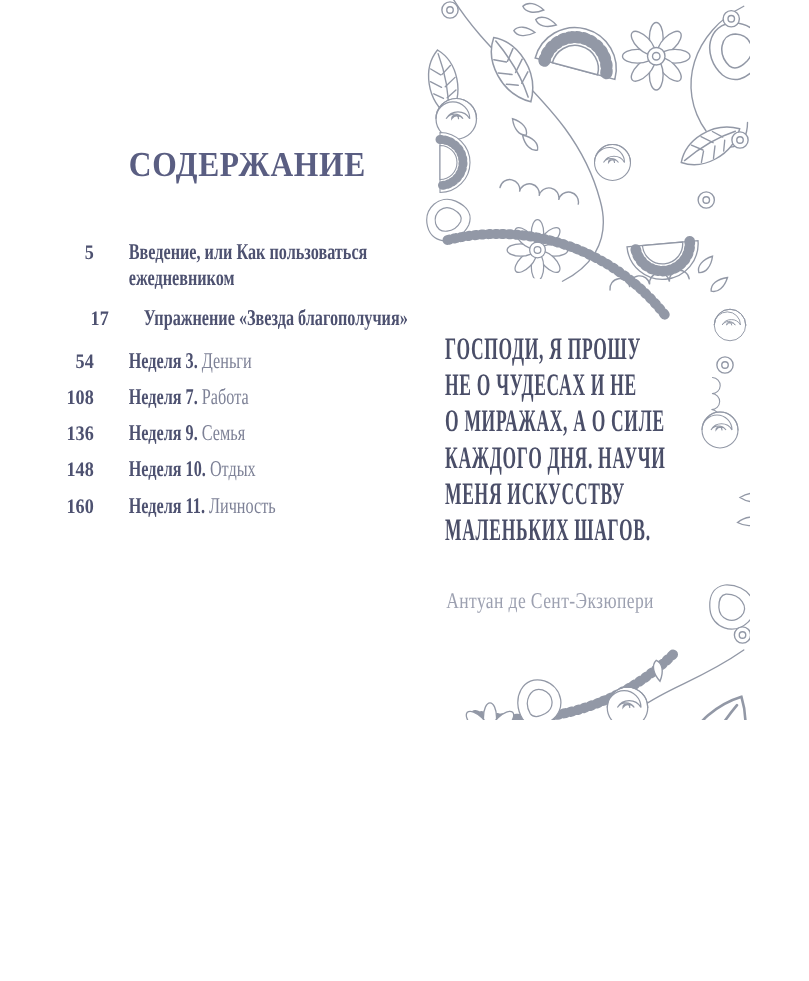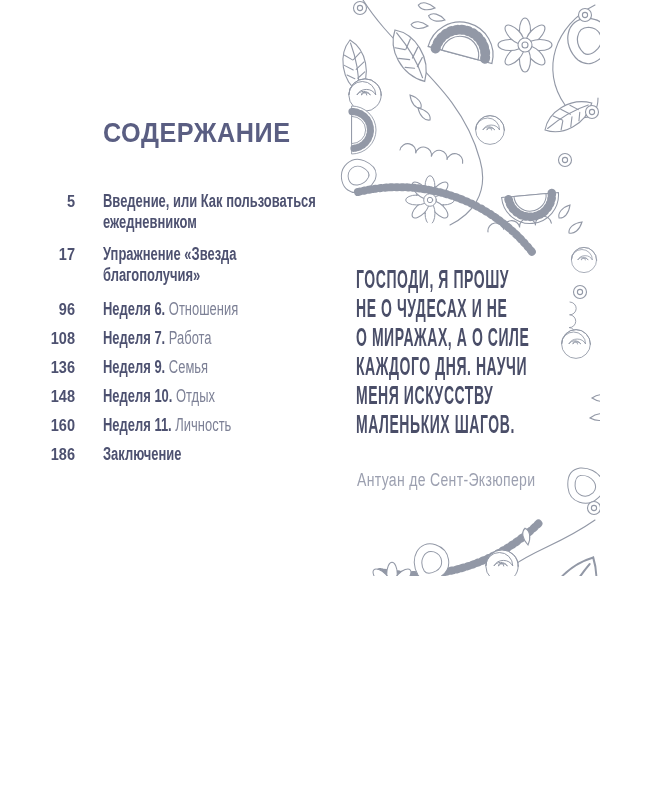--- a/index.html
+++ b/index.html
@@ -1,31 +1,31 @@
 <!DOCTYPE html>
 <html style="--title: #5a5e82; --toc_strong: #4d5170; --toc_muted: #7d8196; --quote: #4a4e68; --attribution: #9ca0b0; --pattern_stroke: #9298a6; --page_bg: #ffffff;"><head>
 <meta charset="utf-8">
 <style>
   html,body { margin:0; padding:0; }
   .page {
     position:relative; width:647px; height:576px;
     background:var(--page_bg,#fff); overflow:hidden;
-    font-family:Liberation Sans, sans-serif;
+    font-family:Liberation Serif, serif;
   }
   .page-title {
     position:absolute; left:103px; top:117px; margin:0;
     font-size:28px; font-weight:700; letter-spacing:.6px;
     color:var(--title,#5a5e82);
     transform:scaleX(.90); transform-origin:left top;
     white-space:nowrap;
   }
   .toc { position:absolute; left:0; top:191px; display:flex; flex-direction:column; gap:8px; }
   .toc-row { display:flex; align-items:flex-start; }
   .toc-row:nth-child(1){ margin-bottom:3px; }
-  .toc-row:nth-child(2){ margin-bottom:5px; }
+  .toc-row:nth-child(2){ margin-bottom:5px;margin-left:12px; }
   .toc-num {
     width:75px; text-align:right; flex:0 0 75px;
     font-size:16.5px; font-weight:700; line-height:21px;
     color:var(--toc_strong,#4d5170);
     transform:scaleX(.88); transform-origin:right top;
   }
   .toc-text {
     margin-left:28px; width:300px; font-size:18px; line-height:21px;
     transform:scaleX(.72); transform-origin:left top;
   }
@@ -184,27 +184,27 @@
       <div class="toc-text"><b class="toc-bold">Введение, или Как пользоваться ежедневником</b><span class="toc-rest"></span></div>
     </div>
 
     <div class="toc-row">
       <div class="toc-num">17</div>
       <div class="toc-text"><b class="toc-bold">Упражнение «Звезда благополучия»</b><span class="toc-rest"></span></div>
     </div>
 
 
 
-
-
-
-    <div class="toc-row">
-      <div class="toc-num">96</div>
-      <div class="toc-text"><b class="toc-bold">Неделя 6.</b><span class="toc-rest"> Отношения</span></div>
-    </div>
+    <div class="toc-row">
+      <div class="toc-num">54</div>
+      <div class="toc-text"><b class="toc-bold">Неделя 3.</b><span class="toc-rest"> Деньги</span></div>
+    </div>
+
+
+
 
     <div class="toc-row">
       <div class="toc-num">108</div>
       <div class="toc-text"><b class="toc-bold">Неделя 7.</b><span class="toc-rest"> Работа</span></div>
     </div>
 
 
     <div class="toc-row">
       <div class="toc-num">136</div>
       <div class="toc-text"><b class="toc-bold">Неделя 9.</b><span class="toc-rest"> Семья</span></div>
@@ -214,24 +214,20 @@
       <div class="toc-num">148</div>
       <div class="toc-text"><b class="toc-bold">Неделя 10.</b><span class="toc-rest"> Отдых</span></div>
     </div>
 
     <div class="toc-row">
       <div class="toc-num">160</div>
       <div class="toc-text"><b class="toc-bold">Неделя 11.</b><span class="toc-rest"> Личность</span></div>
     </div>
 
 
-    <div class="toc-row">
-      <div class="toc-num">186</div>
-      <div class="toc-text"><b class="toc-bold">Заключение</b><span class="toc-rest"></span></div>
-    </div>
   </div>
 
   <div class="quote">
       <div class="quote-line">ГОСПОДИ, Я ПРОШУ</div>
       <div class="quote-line">НЕ О ЧУДЕСАХ И НЕ</div>
       <div class="quote-line">О МИРАЖАХ, А О СИЛЕ</div>
       <div class="quote-line">КАЖДОГО ДНЯ. НАУЧИ</div>
       <div class="quote-line">МЕНЯ ИСКУССТВУ</div>
       <div class="quote-line">МАЛЕНЬКИХ ШАГОВ.</div>
     </div>

